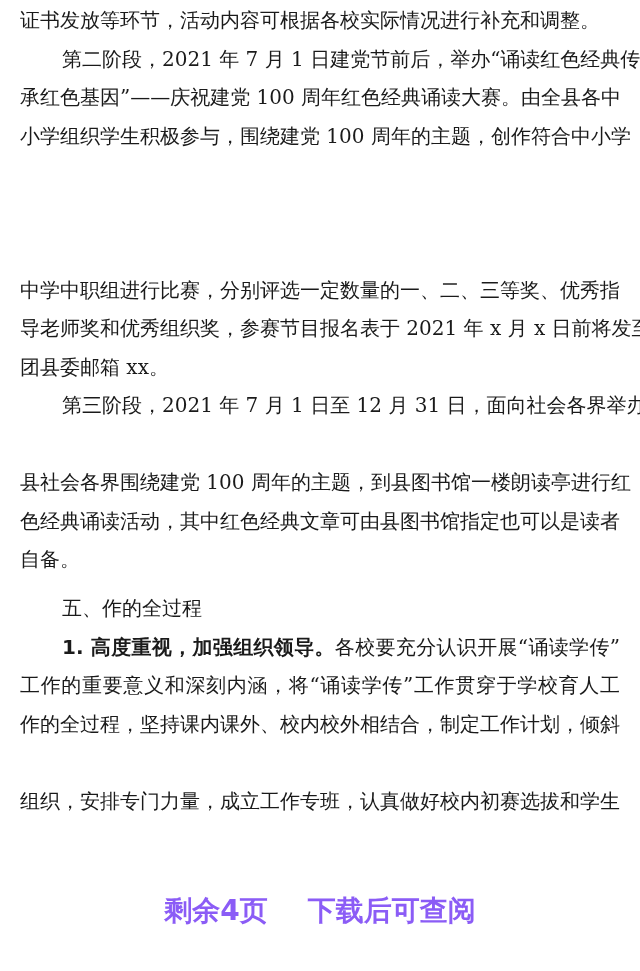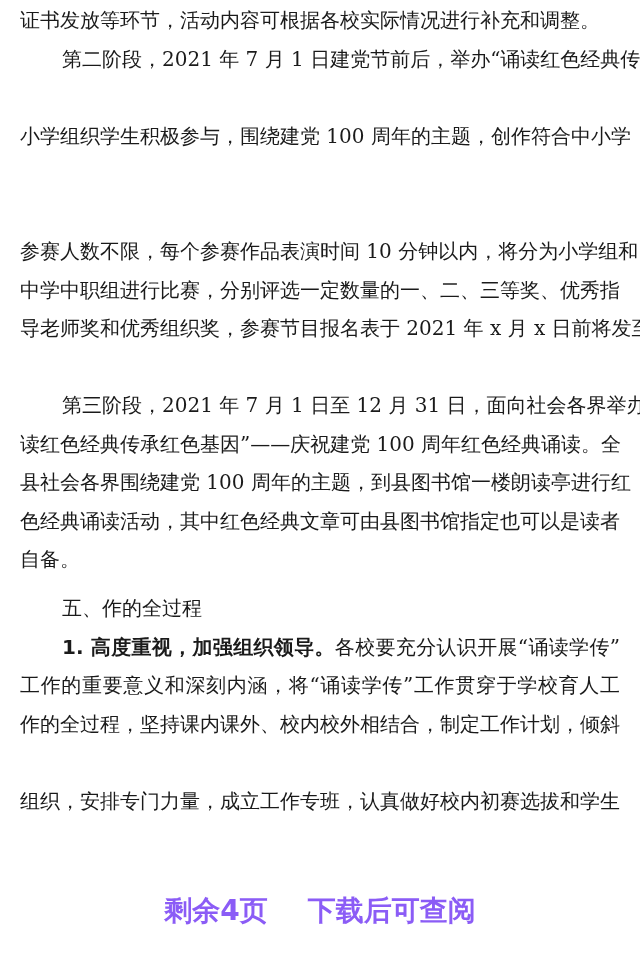--- a/index.html
+++ b/index.html
@@ -62,26 +62,26 @@
     display: inline-block;
     width: 40px;
   }
 </style>
 </head>
 <body>
 
 <div class="page">
   <div class="line last" style="top:5px;">证书发放等环节，活动内容可根据各校实际情况进行补充和调整。</div>
   <div class="line indent" style="top:44px;">第二阶段，2021 年 7 月 1 日建党节前后，举办“诵读红色经典传</div>
+  <div class="line" style="top:82px;">承红色基因”——庆祝建党 100 周年红色经典诵读大赛。由全县各中</div>
   <div class="line" style="top:121px;">小学组织学生积极参与，围绕建党 100 周年的主题，创作符合中小学</div>
-  <div class="line" style="top:236px;">参赛人数不限，每个参赛作品表演时间 10 分钟以内，将分为小学组和</div>
   <div class="line" style="top:275px;">中学中职组进行比赛，分别评选一定数量的一、二、三等奖、优秀指</div>
   <div class="line" style="top:313px;">导老师奖和优秀组织奖，参赛节目报名表于 2021 年 x 月 x 日前将发至</div>
+  <div class="line last" style="top:352px;">团县委邮箱 xx。</div>
   <div class="line indent" style="top:390px;">第三阶段，2021 年 7 月 1 日至 12 月 31 日，面向社会各界举办“诵</div>
-  <div class="line" style="top:429px;">读红色经典传承红色基因”——庆祝建党 100 周年红色经典诵读。全</div>
   <div class="line" style="top:467px;">县社会各界围绕建党 100 周年的主题，到县图书馆一楼朗读亭进行红</div>
   <div class="line" style="top:506px;">色经典诵读活动，其中红色经典文章可由县图书馆指定也可以是读者</div>
   <div class="line last" style="top:544px;">自备。</div>
   <div class="line indent last" style="top:593px;">五、作的全过程</div>
   <div class="line indent" style="top:632px;">
     <span class="bold">1. 高度重视，加强组织领导。</span><span>各校要充分认识开展“诵读学传”</span>
   </div>
   <div class="line" style="top:670px;">工作的重要意义和深刻内涵，将“诵读学传”工作贯穿于学校育人工</div>
   <div class="line" style="top:709px;">作的全过程，坚持课内课外、校内校外相结合，制定工作计划，倾斜</div>
   <div class="line" style="top:786px;">组织，安排专门力量，成立工作专班，认真做好校内初赛选拔和学生</div>

